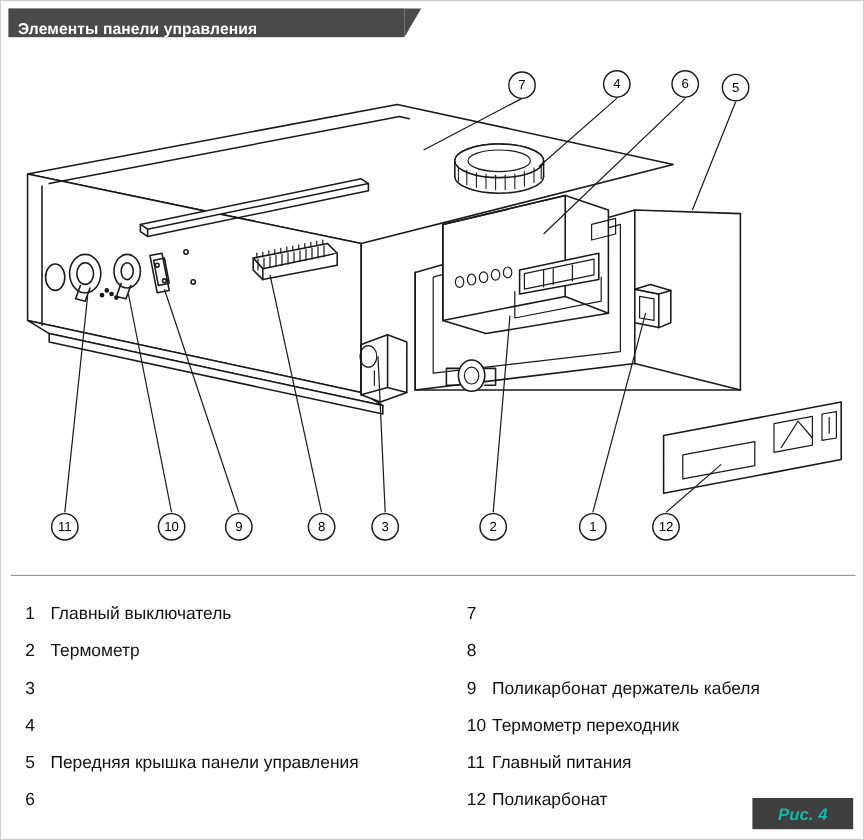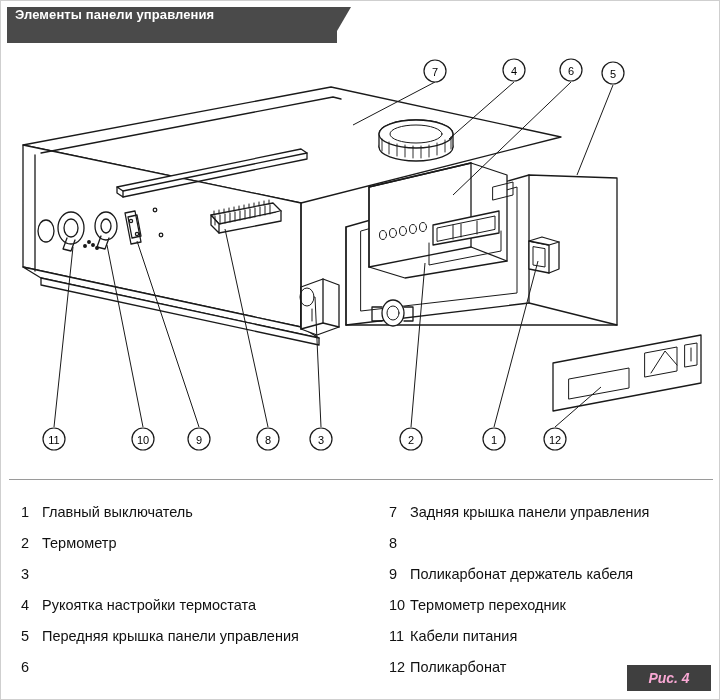--- a/index.html
+++ b/index.html
@@ -19,24 +19,24 @@
     border: 1px solid #cfcfcf;
     box-sizing: border-box;
   }
 
   
   #title-bar {
     position: absolute;
     left: 6px;
     top: 6px;
     width: 330px;
-    height: 36px;
+    height: 24px;
     background: #4a4a4a;
     display: flex;
-    align-items: flex-start;
+    align-items: flex-end;
   }
   #title-bar-text {
     color: #ffffff;
     font-size: 13px;
     font-weight: bold;
     padding-left: 8px;
     letter-spacing: 0.1px;
     white-space: nowrap;
   }
   #title-bar-tail {
@@ -101,21 +101,21 @@
   .legend-label { }
 
   
   #fig-caption {
     position: absolute;
     right: 8px;
     bottom: 8px;
     height: 26px;
     min-width: 84px;
     background: #3f3f3f;
-    color: #f9a8d4;
+    color: #14b8a6;
     font-size: 14px;
     font-weight: bold;
     font-style: italic;
     display: flex;
     align-items: center;
     justify-content: center;
     padding: 0 14px;
     box-sizing: border-box;
   }
 
@@ -389,49 +389,47 @@
       </div>
       <div class="legend-item">
         <span class="legend-num">2</span>
         <span class="legend-label">Термометр</span>
       </div>
       <div class="legend-item">
         <span class="legend-num">3</span>
       </div>
       <div class="legend-item">
         <span class="legend-num">4</span>
-        <span class="legend-label">Рукоятка настройки термостата</span>
       </div>
       <div class="legend-item">
         <span class="legend-num">5</span>
         <span class="legend-label">Передняя крышка панели управления</span>
       </div>
       <div class="legend-item">
         <span class="legend-num">6</span>
       </div>
     </div>
     <div class="legend-col right">
       <div class="legend-item">
         <span class="legend-num">7</span>
-        <span class="legend-label">Задняя крышка панели управления</span>
       </div>
       <div class="legend-item">
         <span class="legend-num">8</span>
       </div>
       <div class="legend-item">
         <span class="legend-num">9</span>
         <span class="legend-label">Поликарбонат держатель кабеля</span>
       </div>
       <div class="legend-item">
         <span class="legend-num">10</span>
         <span class="legend-label">Термометр переходник</span>
       </div>
       <div class="legend-item">
         <span class="legend-num">11</span>
-        <span class="legend-label">Кабели питания</span>
+        <span class="legend-label">Главный питания</span>
       </div>
       <div class="legend-item">
         <span class="legend-num">12</span>
         <span class="legend-label">Поликарбонат</span>
       </div>
     </div>
   </div>
 
   <div id="fig-caption">
     <span>Рис. 4</span>

